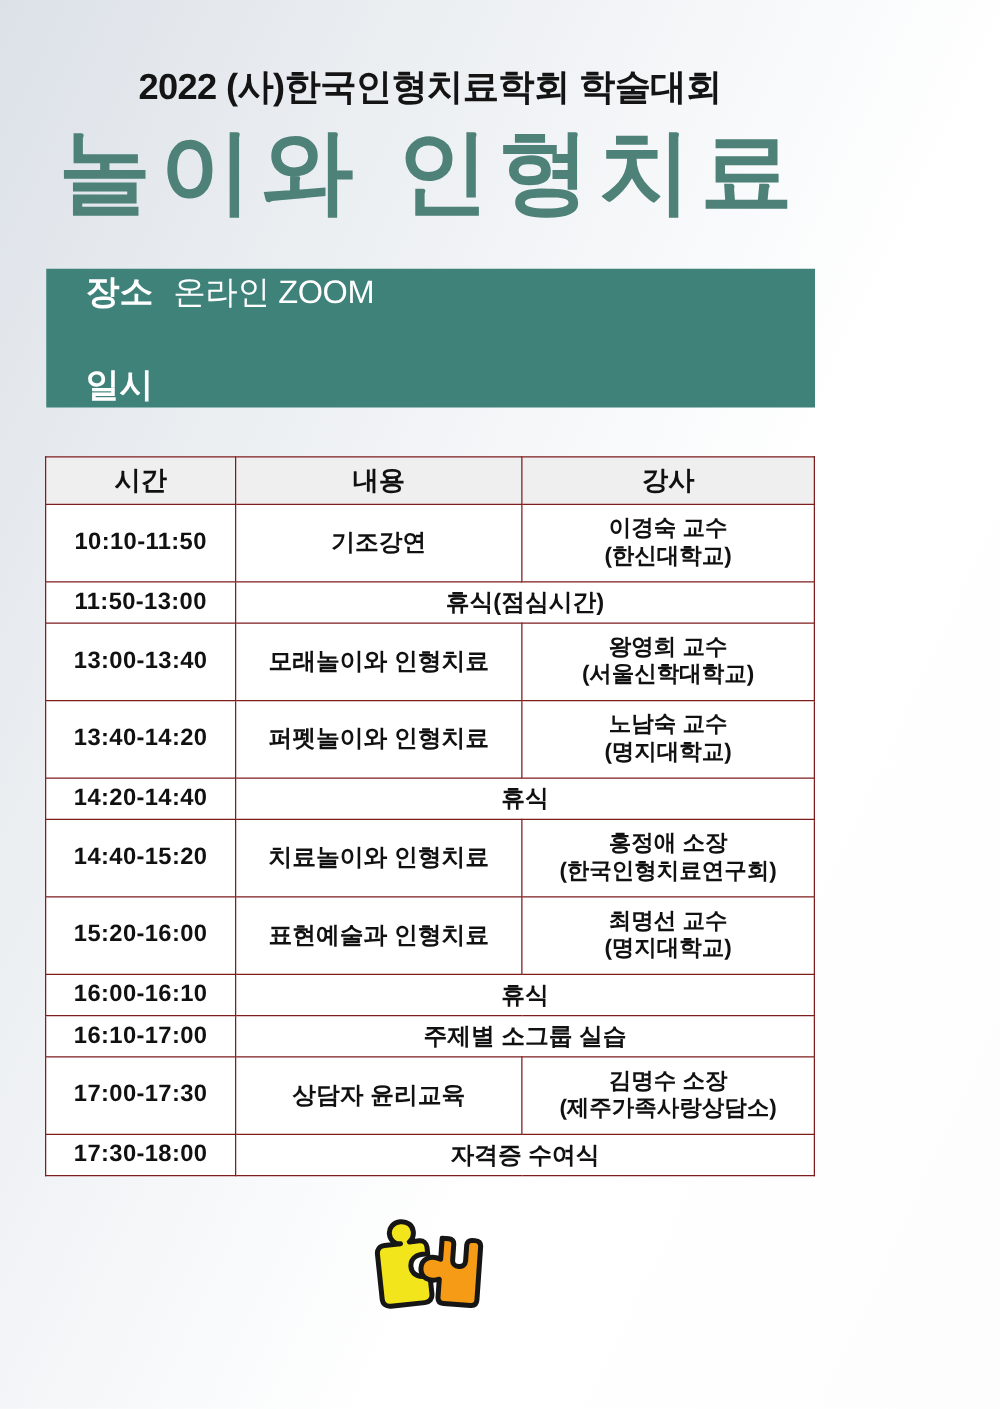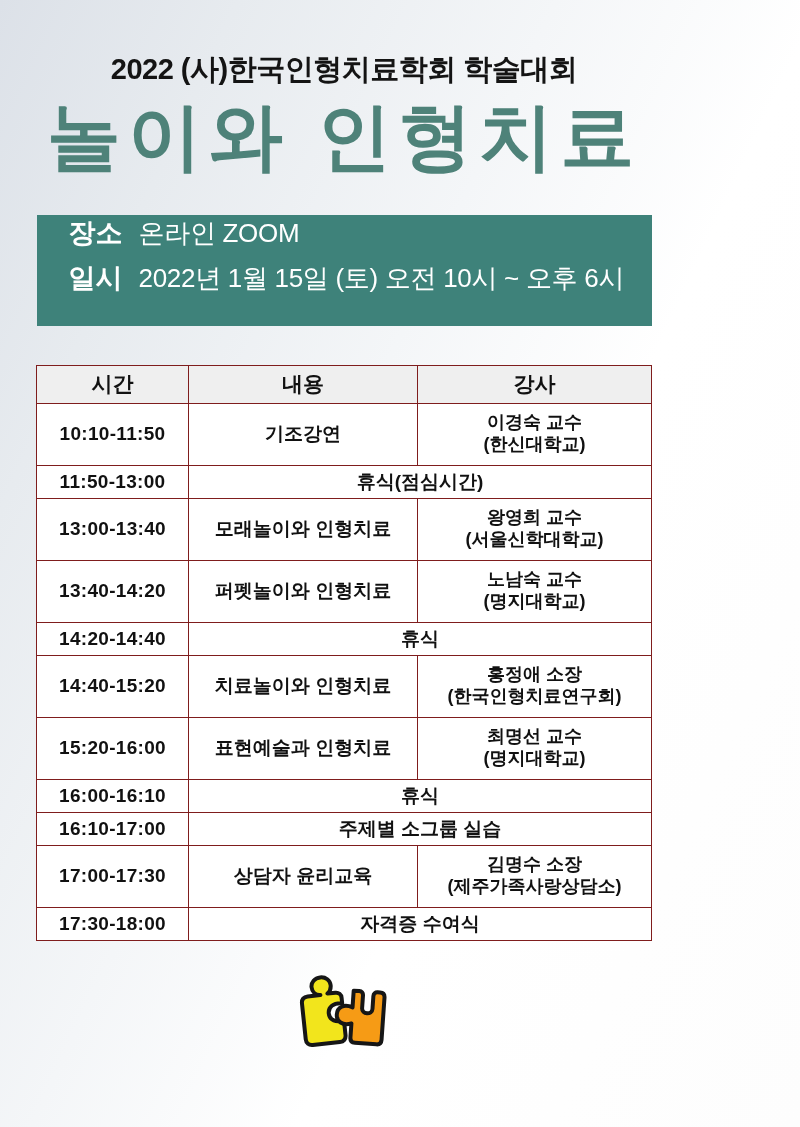--- a/index.html
+++ b/index.html
@@ -16,21 +16,21 @@
     font-size:29px; font-weight:800; color:#141414; letter-spacing:-0.5px;
   }
   .title{
     margin-top:6px; text-align:center;
     font-size:74px; font-weight:600; letter-spacing:7px;
     line-height:1.12;
   }
 
   .banner{
     width:615px; height:111px; margin:36px auto 0;
-    display:flex; flex-direction:column; justify-content:flex-start;
+    display:flex; flex-direction:column; justify-content:space-between;
     padding-left:32px; gap:9px;
   }
   .banner-row{ display:flex; align-items:baseline; color:#ffffff; }
   .banner-label{ font-size:27px; font-weight:800; margin-right:16px; }
   .banner-value{ font-size:26px; font-weight:400; letter-spacing:-0.3px; }
 
   table.schedule{
     width:615px; margin:39px auto 0;
     border-collapse:collapse; table-layout:fixed;
     background:#ffffff;
@@ -67,21 +67,20 @@
 
   <h1 class="title" style="color: rgb(78, 130, 121);">놀이와 인형치료</h1>
 
   <div class="banner" style="background: rgb(62, 130, 122);">
     <div class="banner-row">
       <span class="banner-label">장소</span>
       <span class="banner-value">온라인 ZOOM</span>
     </div>
     <div class="banner-row">
       <span class="banner-label">일시</span>
-      <span class="banner-value">2022년 1월 15일 (토) 오전 10시 ~ 오후 6시</span>
     </div>
   </div>
 
   <table class="schedule">
     <colgroup>
       <col style="width:152px">
       <col style="width:229px">
       <col style="width:234px">
     </colgroup>
     <thead>

